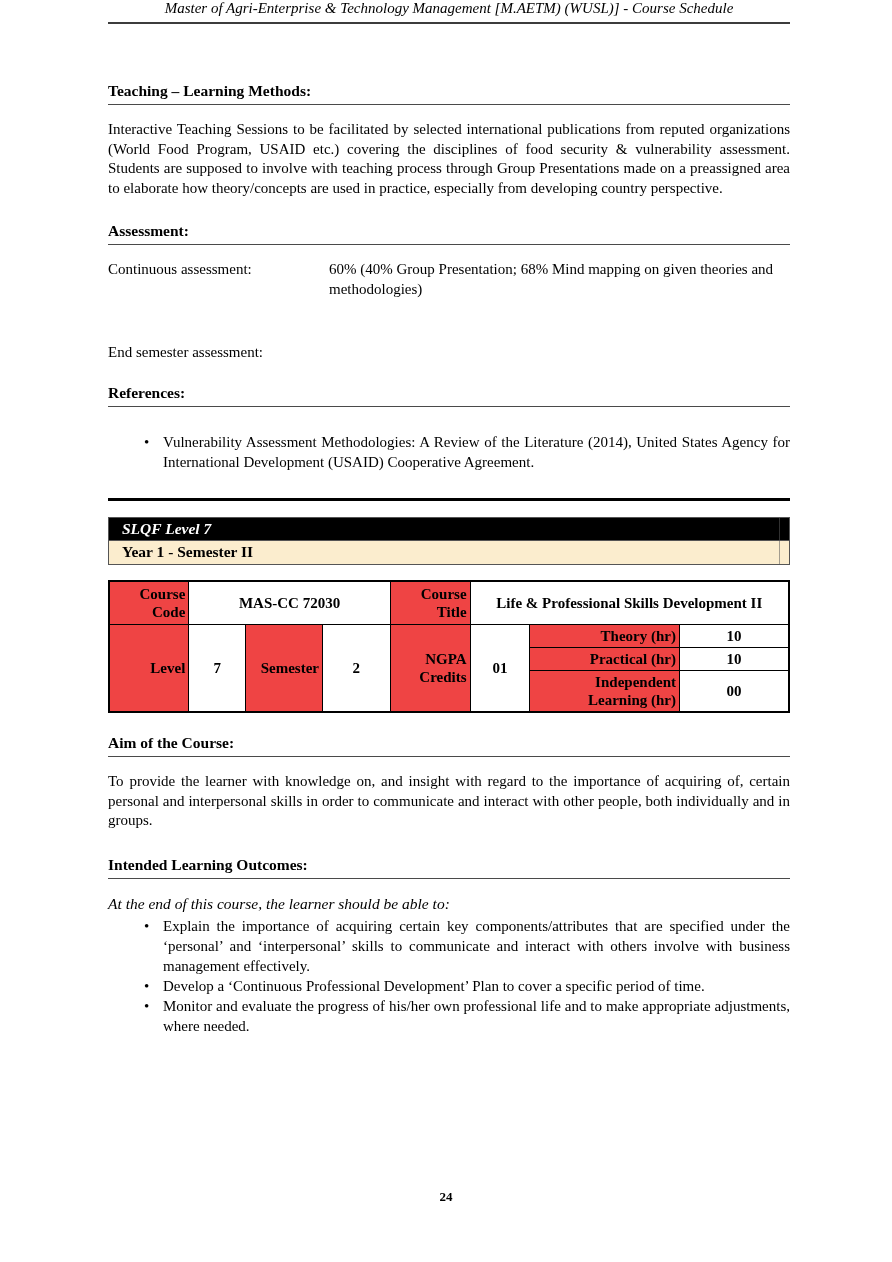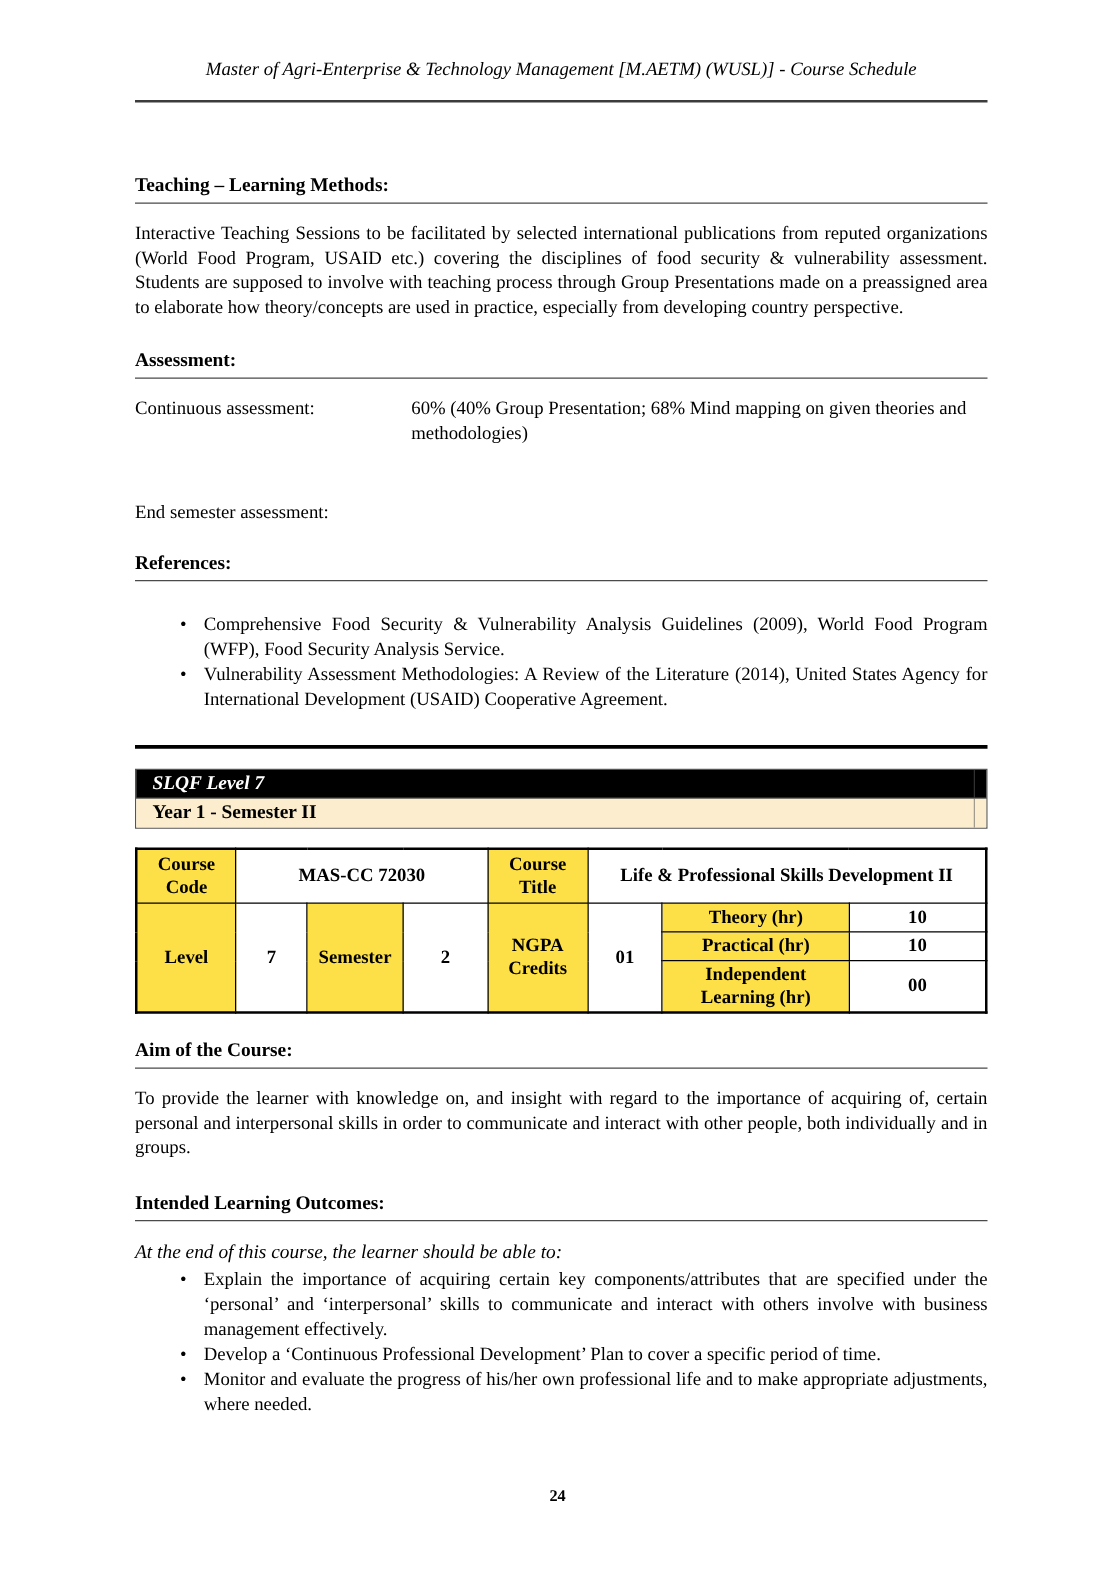--- a/index.html
+++ b/index.html
@@ -14,25 +14,24 @@
     margin:0 auto;
   }
   .content {
     position:absolute;
     left:108px; top:0;
     width:682px;
   }
 
   
   .doc-header {
-    margin-top:48px;
     text-align:center;
     font-style:italic;
     font-size:15px;
-    padding-bottom:15px;
+    padding-bottom:5px;
     border-bottom:2px solid #3c3c3c;
   }
 
   
   .sec-heading {
     font-weight:bold;
     font-size:15.5px;
     padding-bottom:4px;
     border-bottom:1.5px solid #4a4a4a;
   }
@@ -119,21 +118,21 @@
     font-size:15px;
     font-weight:bold;
   }
   table.course td {
     border:1px solid #000;
     text-align:center;
     vertical-align:middle;
     padding:2px 3px;
     line-height:18px;
   }
-  table.course td.g { background:#fde047; }
+  table.course td.g { background:#ef4444;text-align:right; }
   .rh1 { height:44px; }
   .rh2 { height:23px; }
   .rh3 { height:23px; }
   .rh4 { height:32px; }
 
   .ilo-intro {
     margin-top:15px;
     font-style:italic;
     font-size:15.5px;
     line-height:20px;
@@ -161,21 +160,20 @@
 
     <div class="sec-heading h-assessment">Assessment:</div>
     <div class="assess-grid">
       <div class="lbl">Continuous assessment:</div>
       <div class="val">60% (40% Group Presentation; 68% Mind mapping on given theories and methodologies)</div>
       <div class="lbl">End semester assessment:</div>
     </div>
 
     <div class="sec-heading h-references">References:</div>
     <ul class="bullets">
-      <li>Comprehensive Food Security &amp; Vulnerability Analysis Guidelines (2009), World Food Program (WFP), Food Security Analysis Service.</li>
       <li>Vulnerability Assessment Methodologies: A Review of the Literature (2014), United States Agency for International Development (USAID) Cooperative Agreement.</li>
     </ul>
 
     <div class="thick-rule"></div>
 
     <div class="banner">
       <div class="banner-row row-slqf">SLQF Level 7</div>
       <div class="banner-row row-sem">Year 1 - Semester II</div>
     </div>
 

